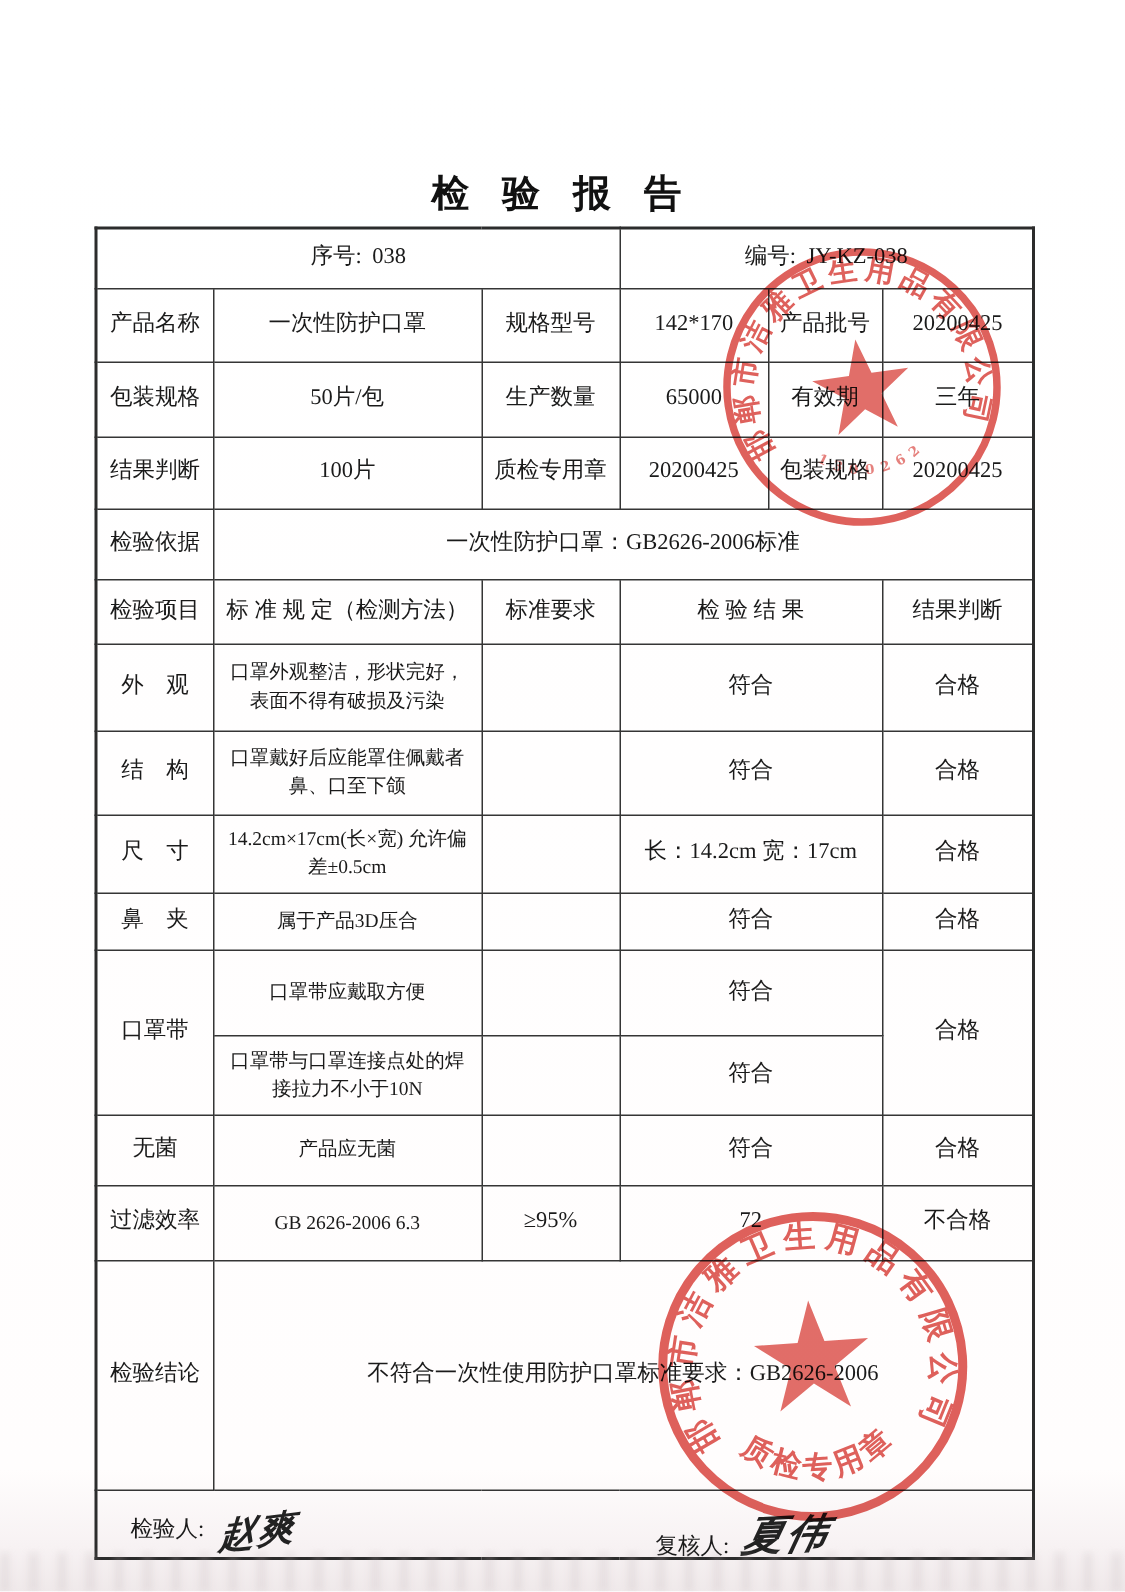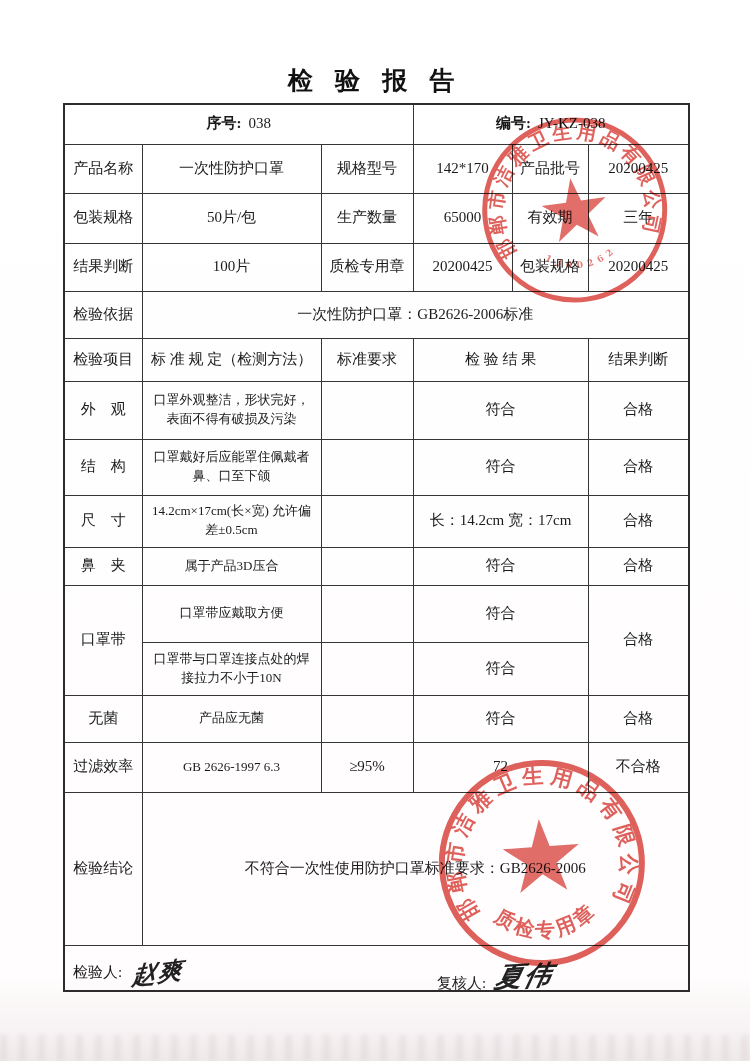--- a/index.html
+++ b/index.html
@@ -3,21 +3,21 @@
 <meta charset="utf-8">
 <style>
   html,body{margin:0;padding:0;}
   body{
     width:750px;height:1061px;overflow:hidden;
     background:#ffffff;
     font-family:"Liberation Serif","DejaVu Serif",serif;
     color:#1a1a1a;
     position:relative;
   }
-  .page{position:absolute;inset:0;background:linear-gradient(180deg,#ffffff 0%,#fffdfd 92%,#f7f2f3 97%,#efe9ea 100%);}
+  .page{position:absolute;inset:0;background:linear-gradient(180deg,#ffffff 0%,#fffdfd 92%,#f7f2f3 97%,#efe9ea 100%);margin-top:48px;}
   .scan-smudge{position:absolute;left:0;right:0;bottom:0;height:26px;
     background:repeating-linear-gradient(90deg, rgba(190,175,180,.18) 0 7px, rgba(255,255,255,0) 7px 19px);
     filter:blur(2px);}
   .doc-title{
     position:absolute;top:64px;left:0;width:100%;
     text-align:center;font-size:25px;font-weight:bold;
     letter-spacing:8px;color:#111;
   }
   table.report{
     position:absolute;left:63px;top:103px;width:625px;
@@ -27,24 +27,24 @@
   table.report td, table.report th{
     border:1.6px solid #353535;
     text-align:center;vertical-align:middle;
     padding:2px 5px;line-height:1.45;
     font-weight:normal;
     overflow:hidden;
   }
   table.report{border:2.2px solid #2c2c2c;}
   td.left{text-align:left;padding-left:11px;}
   td.small-wrap{font-size:13px;line-height:1.4;}
-  .lblgap{display:inline-block;margin-right:7px;font-weight:bold;}
+  .lblgap{display:inline-block;margin-right:7px;}
   .sig-cell{position:relative;}
   .sig-group{position:absolute;top:10px;display:flex;align-items:flex-start;}
-  .sig-group.inspector{left:8px;}
+  .sig-group.inspector{left:22px;}
   .sig-group.reviewer{left:372px;align-items:flex-end;}
   .sig-label{font-size:15px;margin-top:6px;}
   .sig{
     font-family:"DejaVu Sans",sans-serif;
     font-style:italic;font-weight:bold;
     font-size:24px;color:#222;
     display:inline-block;margin-left:10px;
     transform:rotate(-7deg) skewX(-12deg);
     letter-spacing:2px;
   }
@@ -161,21 +161,21 @@
     </tr>
     <tr style="height:47px">
       <td>无菌</td>
       <td class="small-wrap">产品应无菌</td>
       <td></td>
       <td colspan="2">符合</td>
       <td>合格</td>
     </tr>
     <tr style="height:50px">
       <td>过滤效率</td>
-      <td class="small-wrap">GB 2626-1997 6.3</td>
+      <td class="small-wrap">GB 2626-2006 6.3</td>
       <td>≥95%</td>
       <td colspan="2">72</td>
       <td>不合格</td>
     </tr>
 
     <tr style="height:153px">
       <td>检验结论</td>
       <td colspan="5">不符合一次性使用防护口罩标准要求：GB2626-2006</td>
     </tr>
 

